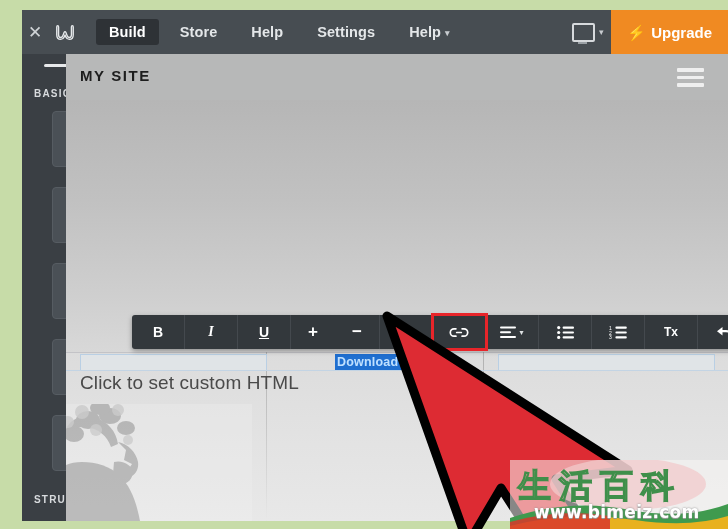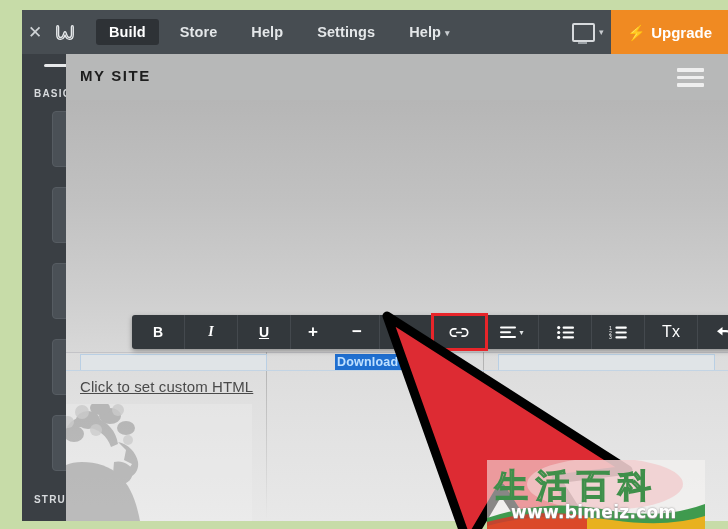--- a/index.html
+++ b/index.html
@@ -125,22 +125,22 @@
   }
   .sel-text{
     position:absolute;left:269px;top:0px;
     background:#1f6fd0;color:#bfe0ff;font-size:12.5px;font-weight:bold;
     padding:1px 2px;letter-spacing:.2px;white-space:nowrap;
   }
   .sel-underline{
     position:absolute;left:0;top:18px;width:662px;height:1px;background:#c3d4e4;
   }
   .custom-html{
-    position:absolute;left:14px;top:26px;
-    color:#4a4a4a;font-size:15px;letter-spacing:.1px;text-decoration:underline;
+    position:absolute;left:14px;top:20px;
+    color:#4a4a4a;font-size:19px;letter-spacing:.1px;
   }
 
   
   .photo{
     position:absolute;left:0px;top:52px;width:186px;height:117px;
     overflow:hidden;opacity:.30;
   }
   .photo svg{display:block;}
 
   
@@ -160,36 +160,36 @@
   }
   .rt-btn:last-child{border-right:none;}
   .rt-btn.bold{font-weight:bold;}
   .rt-btn.italic{font-style:italic;font-family:"Liberation Serif",serif;font-weight:bold;}
   .rt-btn.under{text-decoration:underline;font-weight:bold;}
   .rt-btn.plus,.rt-btn.minus{font-size:17px;font-weight:bold;}
   .rt-btn .caret{font-size:8px;color:#dfe2e4;}
   .color-a{
     font-weight:bold;font-size:14px;border-bottom:2.5px solid #ffffff;line-height:13px;
   }
-  .rt-btn.tx{font-weight:normal;font-size:16px;}
+  .rt-btn.tx{font-weight:bold;font-size:12px;}
   .rt-icon{display:block;}
   
   .rt-btn.highlight{
     outline:3px solid #e8252a;outline-offset:-1px;z-index:5;border-right-color:transparent;
   }
 
   
   .arrow{
     position:absolute;left:360px;top:300px;width:300px;height:260px;
     z-index:40;pointer-events:none;
   }
 
   
   .watermark{
-    position:absolute;right:0;bottom:0;width:241px;height:69px;z-index:60;
+    position:absolute;right:0;bottom:0;width:218px;height:69px;z-index:60;
     overflow:hidden;
   }
   .wm-chars{
     position:absolute;left:8px;top:4px;width:210px;
     font-family:"DejaVu Sans",sans-serif;
     font-size:33px;font-weight:bold;letter-spacing:8px;
     color:rgba(255,255,255,0);
     -webkit-text-stroke:1.2px #3f8f4a;
     white-space:nowrap;
   }

